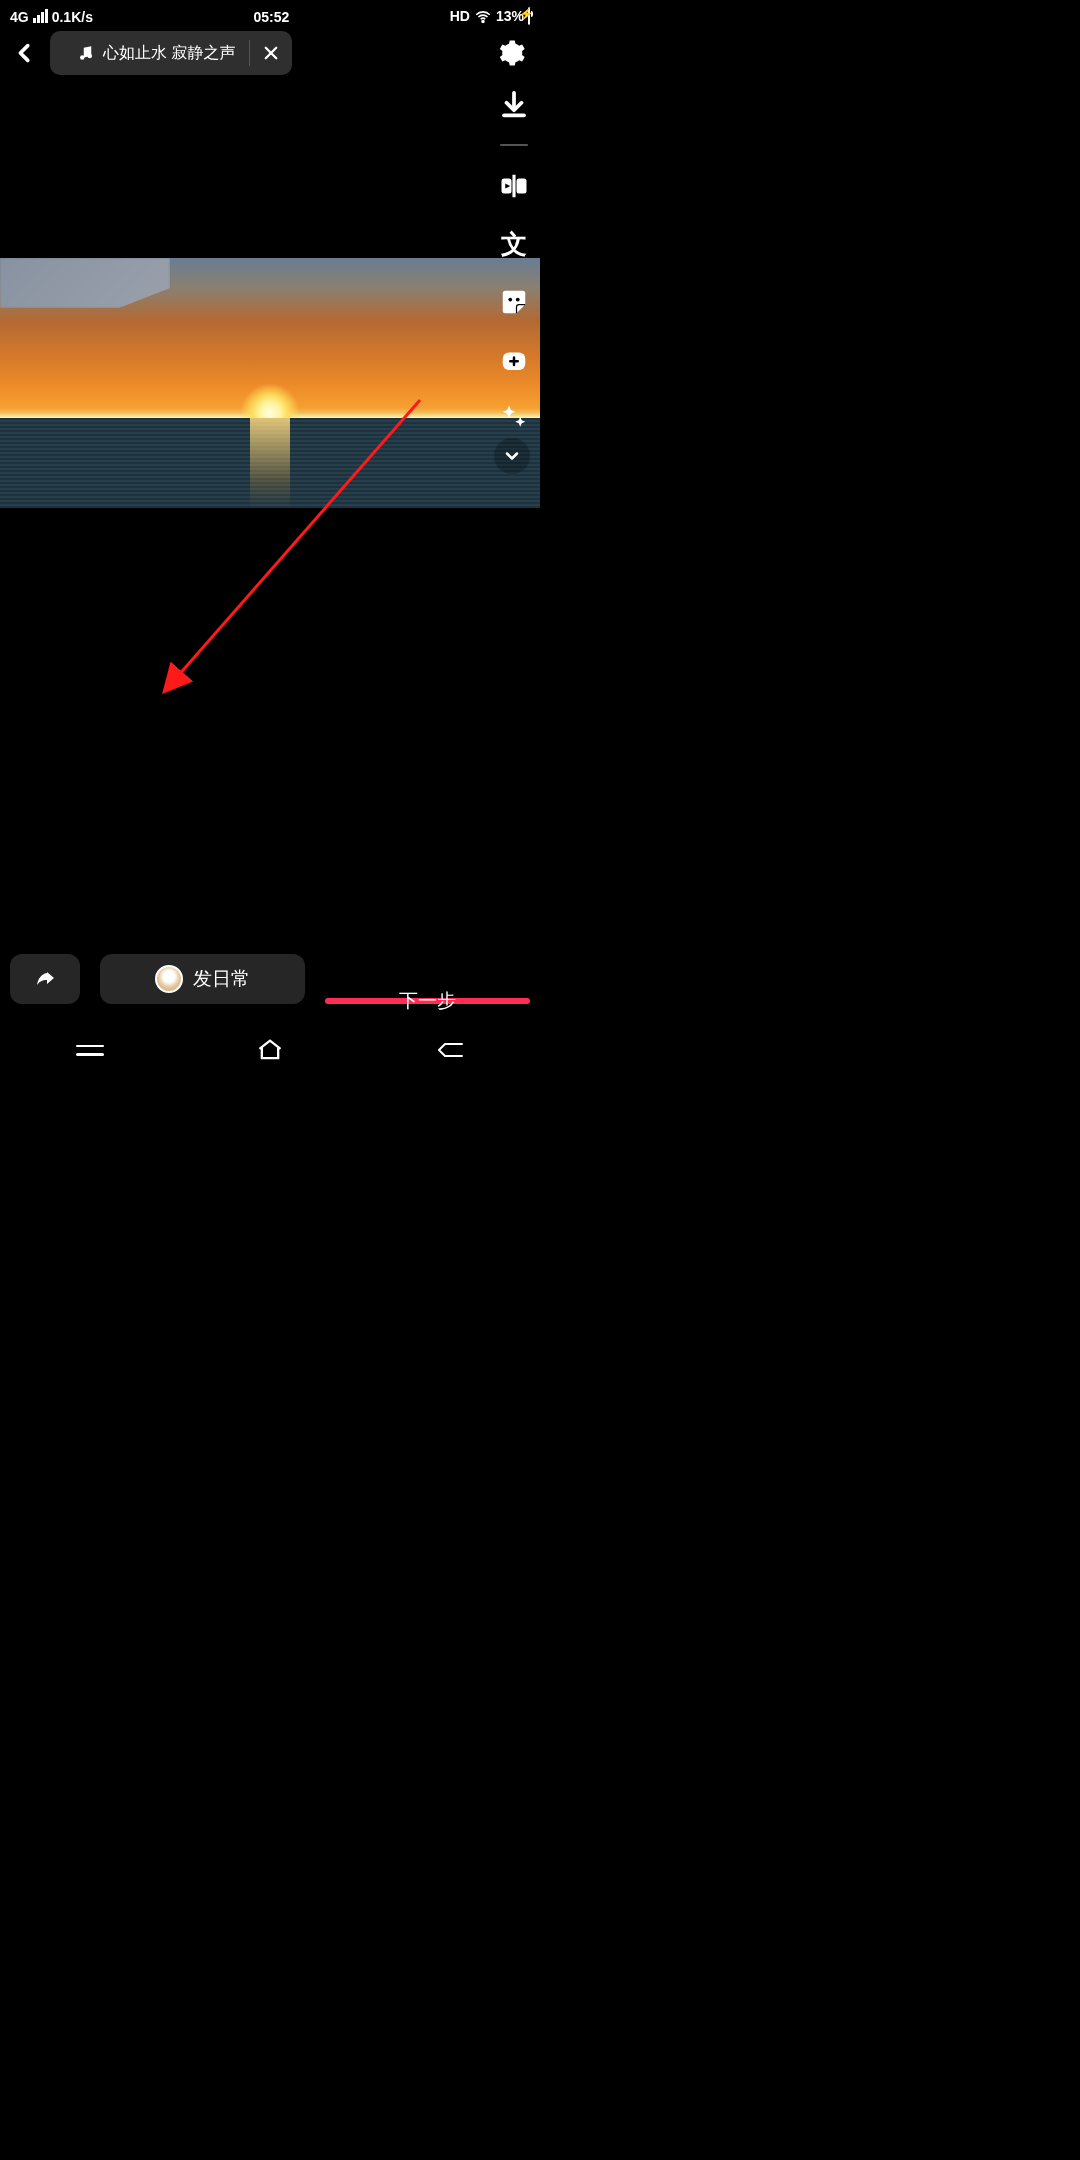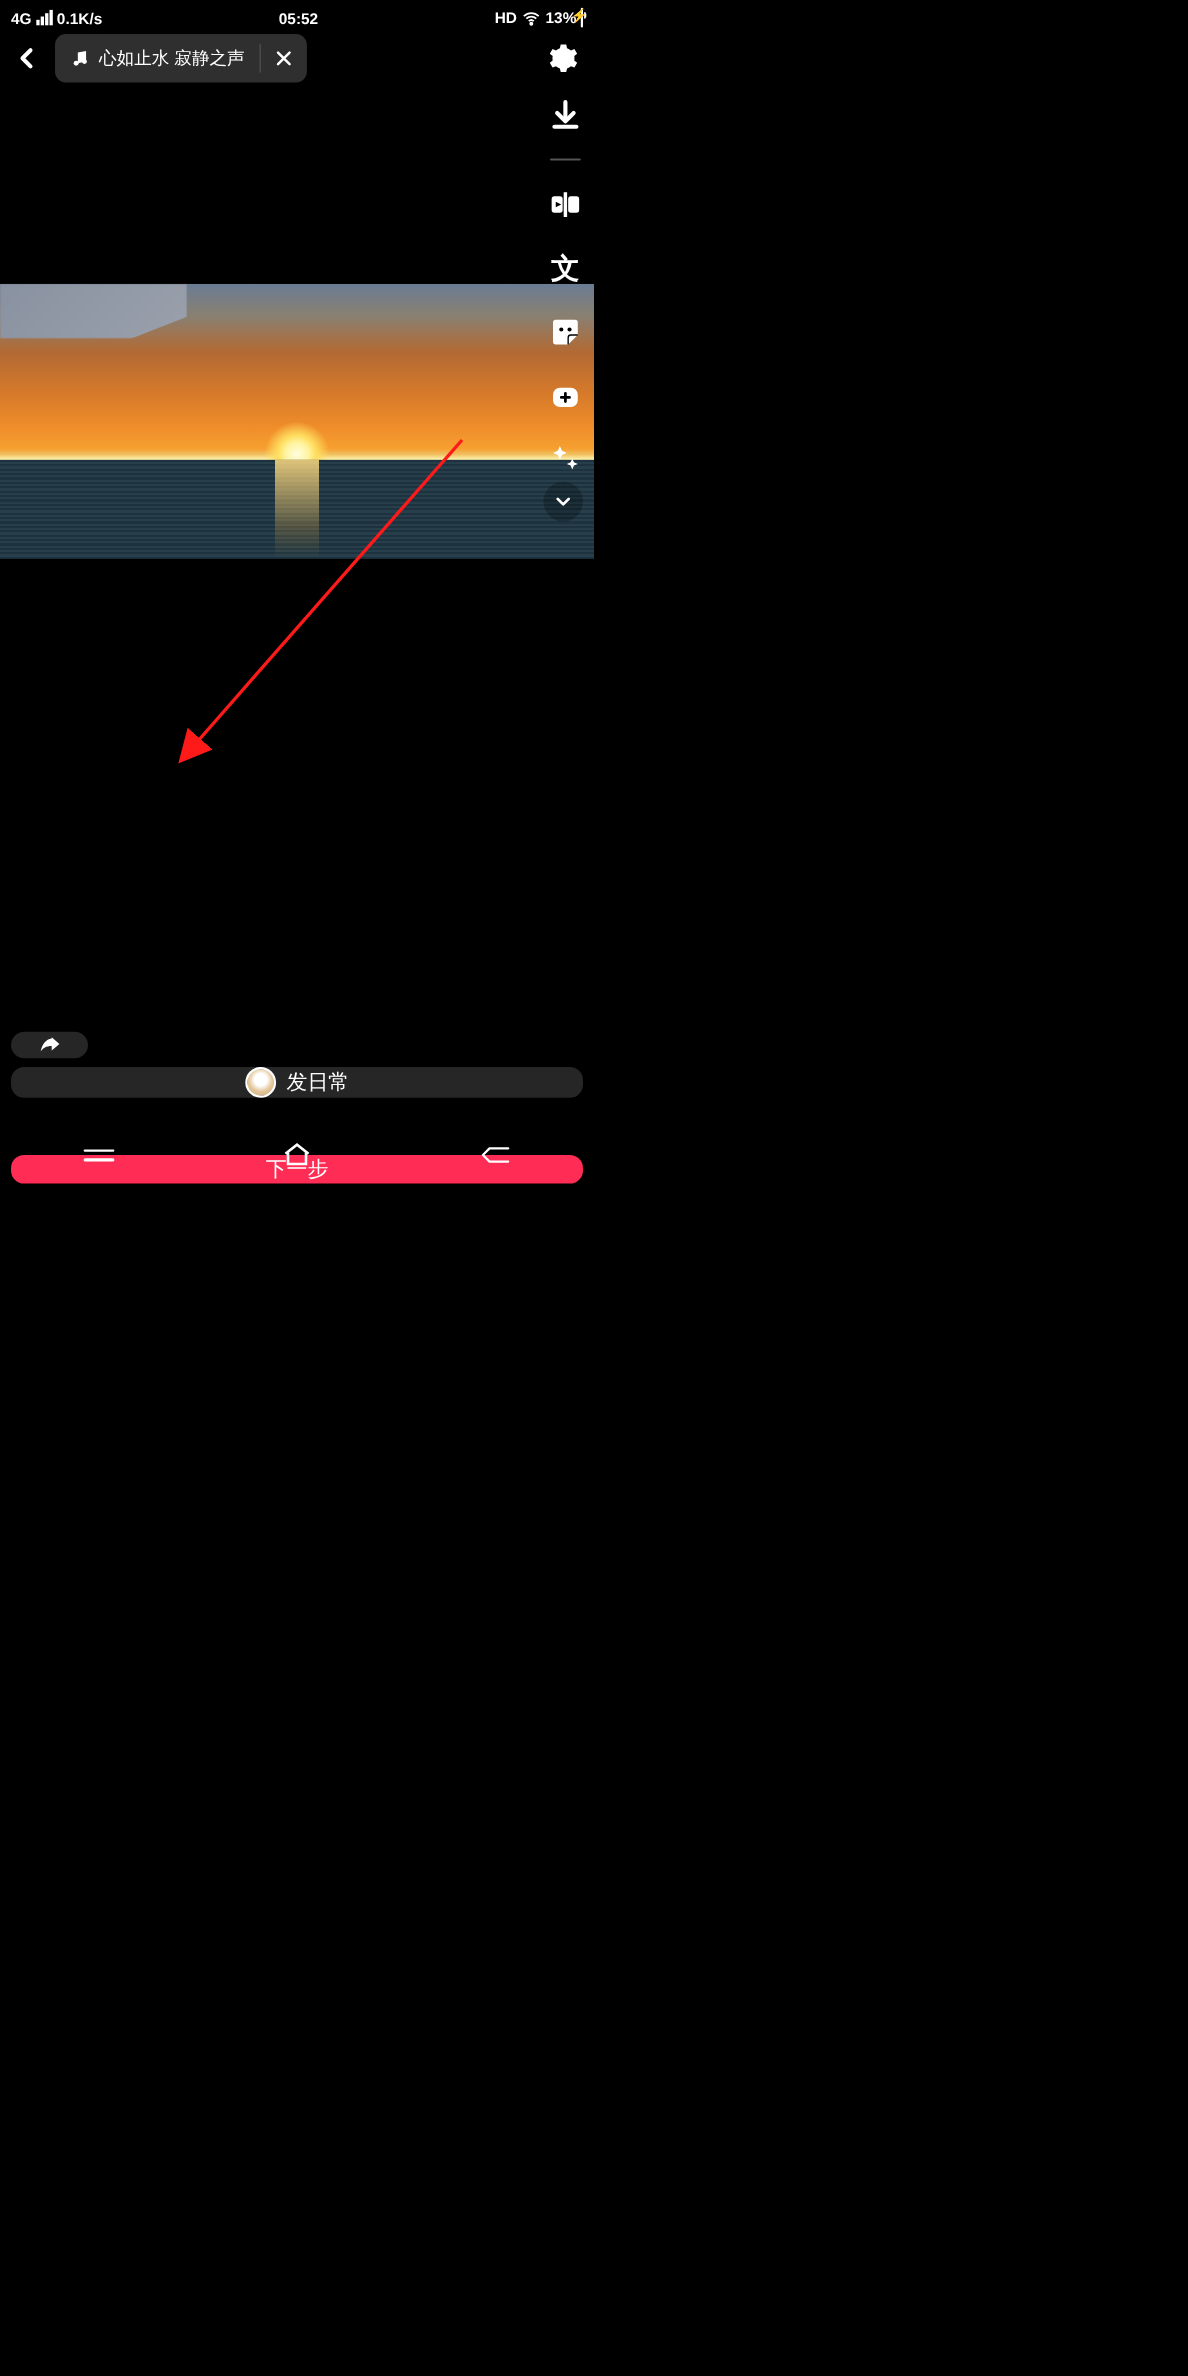--- a/index.html
+++ b/index.html
@@ -20,21 +20,21 @@
   .sig i:nth-child(1){height:5px} .sig i:nth-child(2){height:8px} .sig i:nth-child(3){height:11px} .sig i:nth-child(4){height:14px}
   .battery { width:28px; height:14px; border:1.5px solid #fff; border-radius:3px; position:relative; }
   .battery::after{ content:""; position:absolute; right:-4px; top:3px; width:2px; height:6px; background:#fff; border-radius:0 2px 2px 0; }
   .battery .fill{ background:#fff; height:100%; width:42%; border-radius:1px 0 0 1px; }
   .bolt { position:absolute; left:-9px; top:-1px; font-size:12px; }
   .wifi-svg{width:18px;height:18px}
 
   
   .topbar { display:flex; align-items:center; height:50px; padding:0 10px; gap:10px; }
   .back { width:30px; display:flex; justify-content:center; }
-  .music-pill { background:#2f2f2f; border-radius:10px; height:44px; display:flex; align-items:center; flex:0 0 auto; }
+  .music-pill { background:#2f2f2f; border-radius:10px; height:44px; display:flex; align-items:center; flex:0 0 auto;padding-left:13px; }
   .music-main { display:flex; align-items:center; gap:8px; padding:0 14px; height:100%; }
   .music-divider { width:1px; height:26px; background:#555; }
   .music-close { width:42px; display:flex; justify-content:center; align-items:center; height:100%; }
   .music-text { font-size:16px; }
   .gear { margin-left:auto; width:38px; display:flex; justify-content:center; }
 
   
   .right-tools { position:absolute; right:8px; top:86px; display:flex; flex-direction:column; gap:22px; align-items:center; z-index:6; }
   .tool-btn { width:36px; height:36px; display:flex; justify-content:center; align-items:center; }
   .tool-divider { width:28px; height:2px; background:#555; border-radius:2px; }
@@ -62,21 +62,21 @@
   }
 
   
   .expand { position:absolute; right:10px; top:438px; width:36px; height:36px; border-radius:50%;
     background:rgba(0,0,0,.25); display:flex; justify-content:center; align-items:center; z-index:6; }
 
   
   .arrow-svg{ position:absolute; left:0; top:0; width:540px; height:1080px; z-index:5; pointer-events:none; }
 
   
-  .bottom-row { position:absolute; left:10px; right:10px; bottom:92px; display:flex; gap:8px; height:50px;flex-direction:column; }
+  .bottom-row { position:absolute; left:10px; right:10px; bottom:76px; display:flex; gap:20px; height:50px; }
   .pill-btn { border-radius:12px; display:flex; align-items:center; justify-content:center; gap:10px; font-size:19px; font-weight:500; }
   .share-btn { width:70px; background:#262626; }
   .daily-btn { flex:1; background:#262626; }
   .next-btn  { flex:1; background:#ff2d55; color:#fff;margin-top:44px; }
   .avatar { width:28px; height:28px; border-radius:50%;
     background:radial-gradient(circle at 50% 40%, #fff 30%, #e6c9a0 55%, #caa070 100%); border:2px solid #fff; }
 
   
   .navbar { position:absolute; left:0; right:0; bottom:0; height:60px; display:flex; justify-content:space-around; align-items:center; }
   .navbtn { width:70px; height:30px; display:flex; justify-content:center; align-items:center; }

